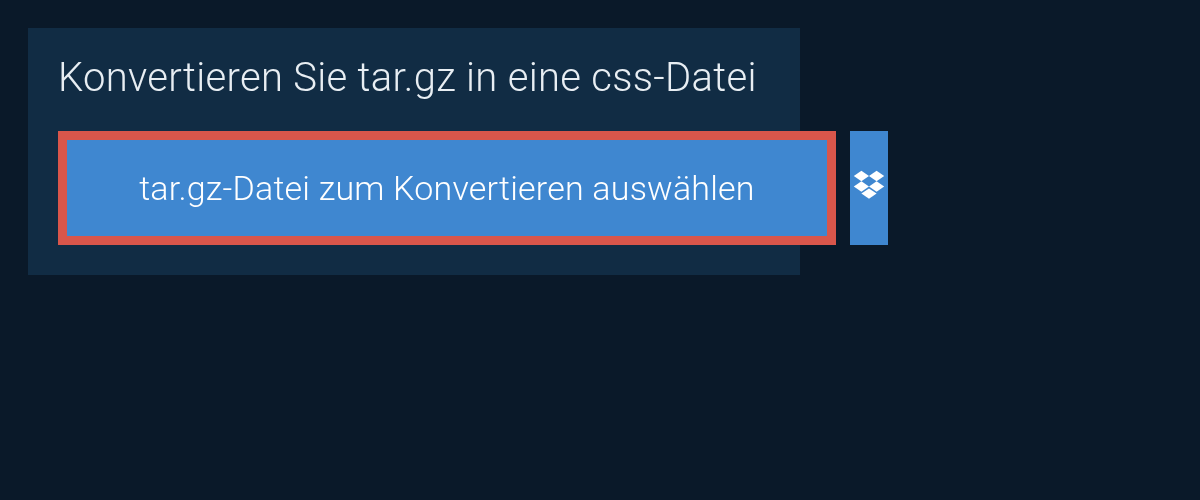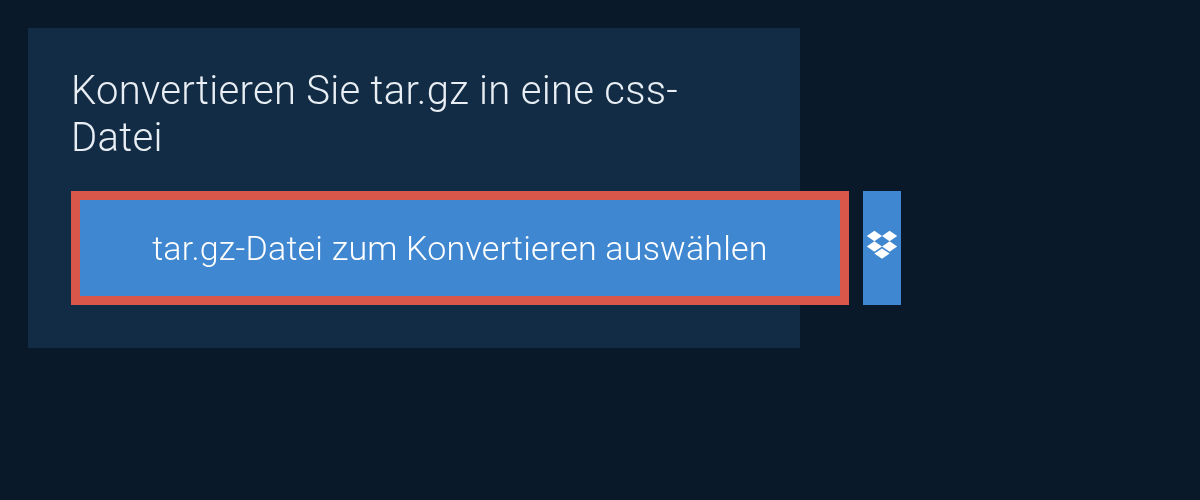--- a/index.html
+++ b/index.html
@@ -11,21 +11,21 @@
       width: 1200px;
       height: 500px;
       background-color: #0a1929;
       font-family: -apple-system, BlinkMacSystemFont, "Segoe UI", Roboto, Helvetica, Arial, sans-serif;
       overflow: hidden;
     }
     .panel {
       background-color: #112c44;
       margin: 28px 0 0 28px;
       width: 772px;
-      padding: 13px;
+      padding: 0;
     }
     .heading {
       color: #e8eef3;
       font-size: 40px;
       font-weight: 300;
       padding: 26px 30px 30px 30px;
       letter-spacing: 0.3px;
     }
     .button-row {
       display: flex;

